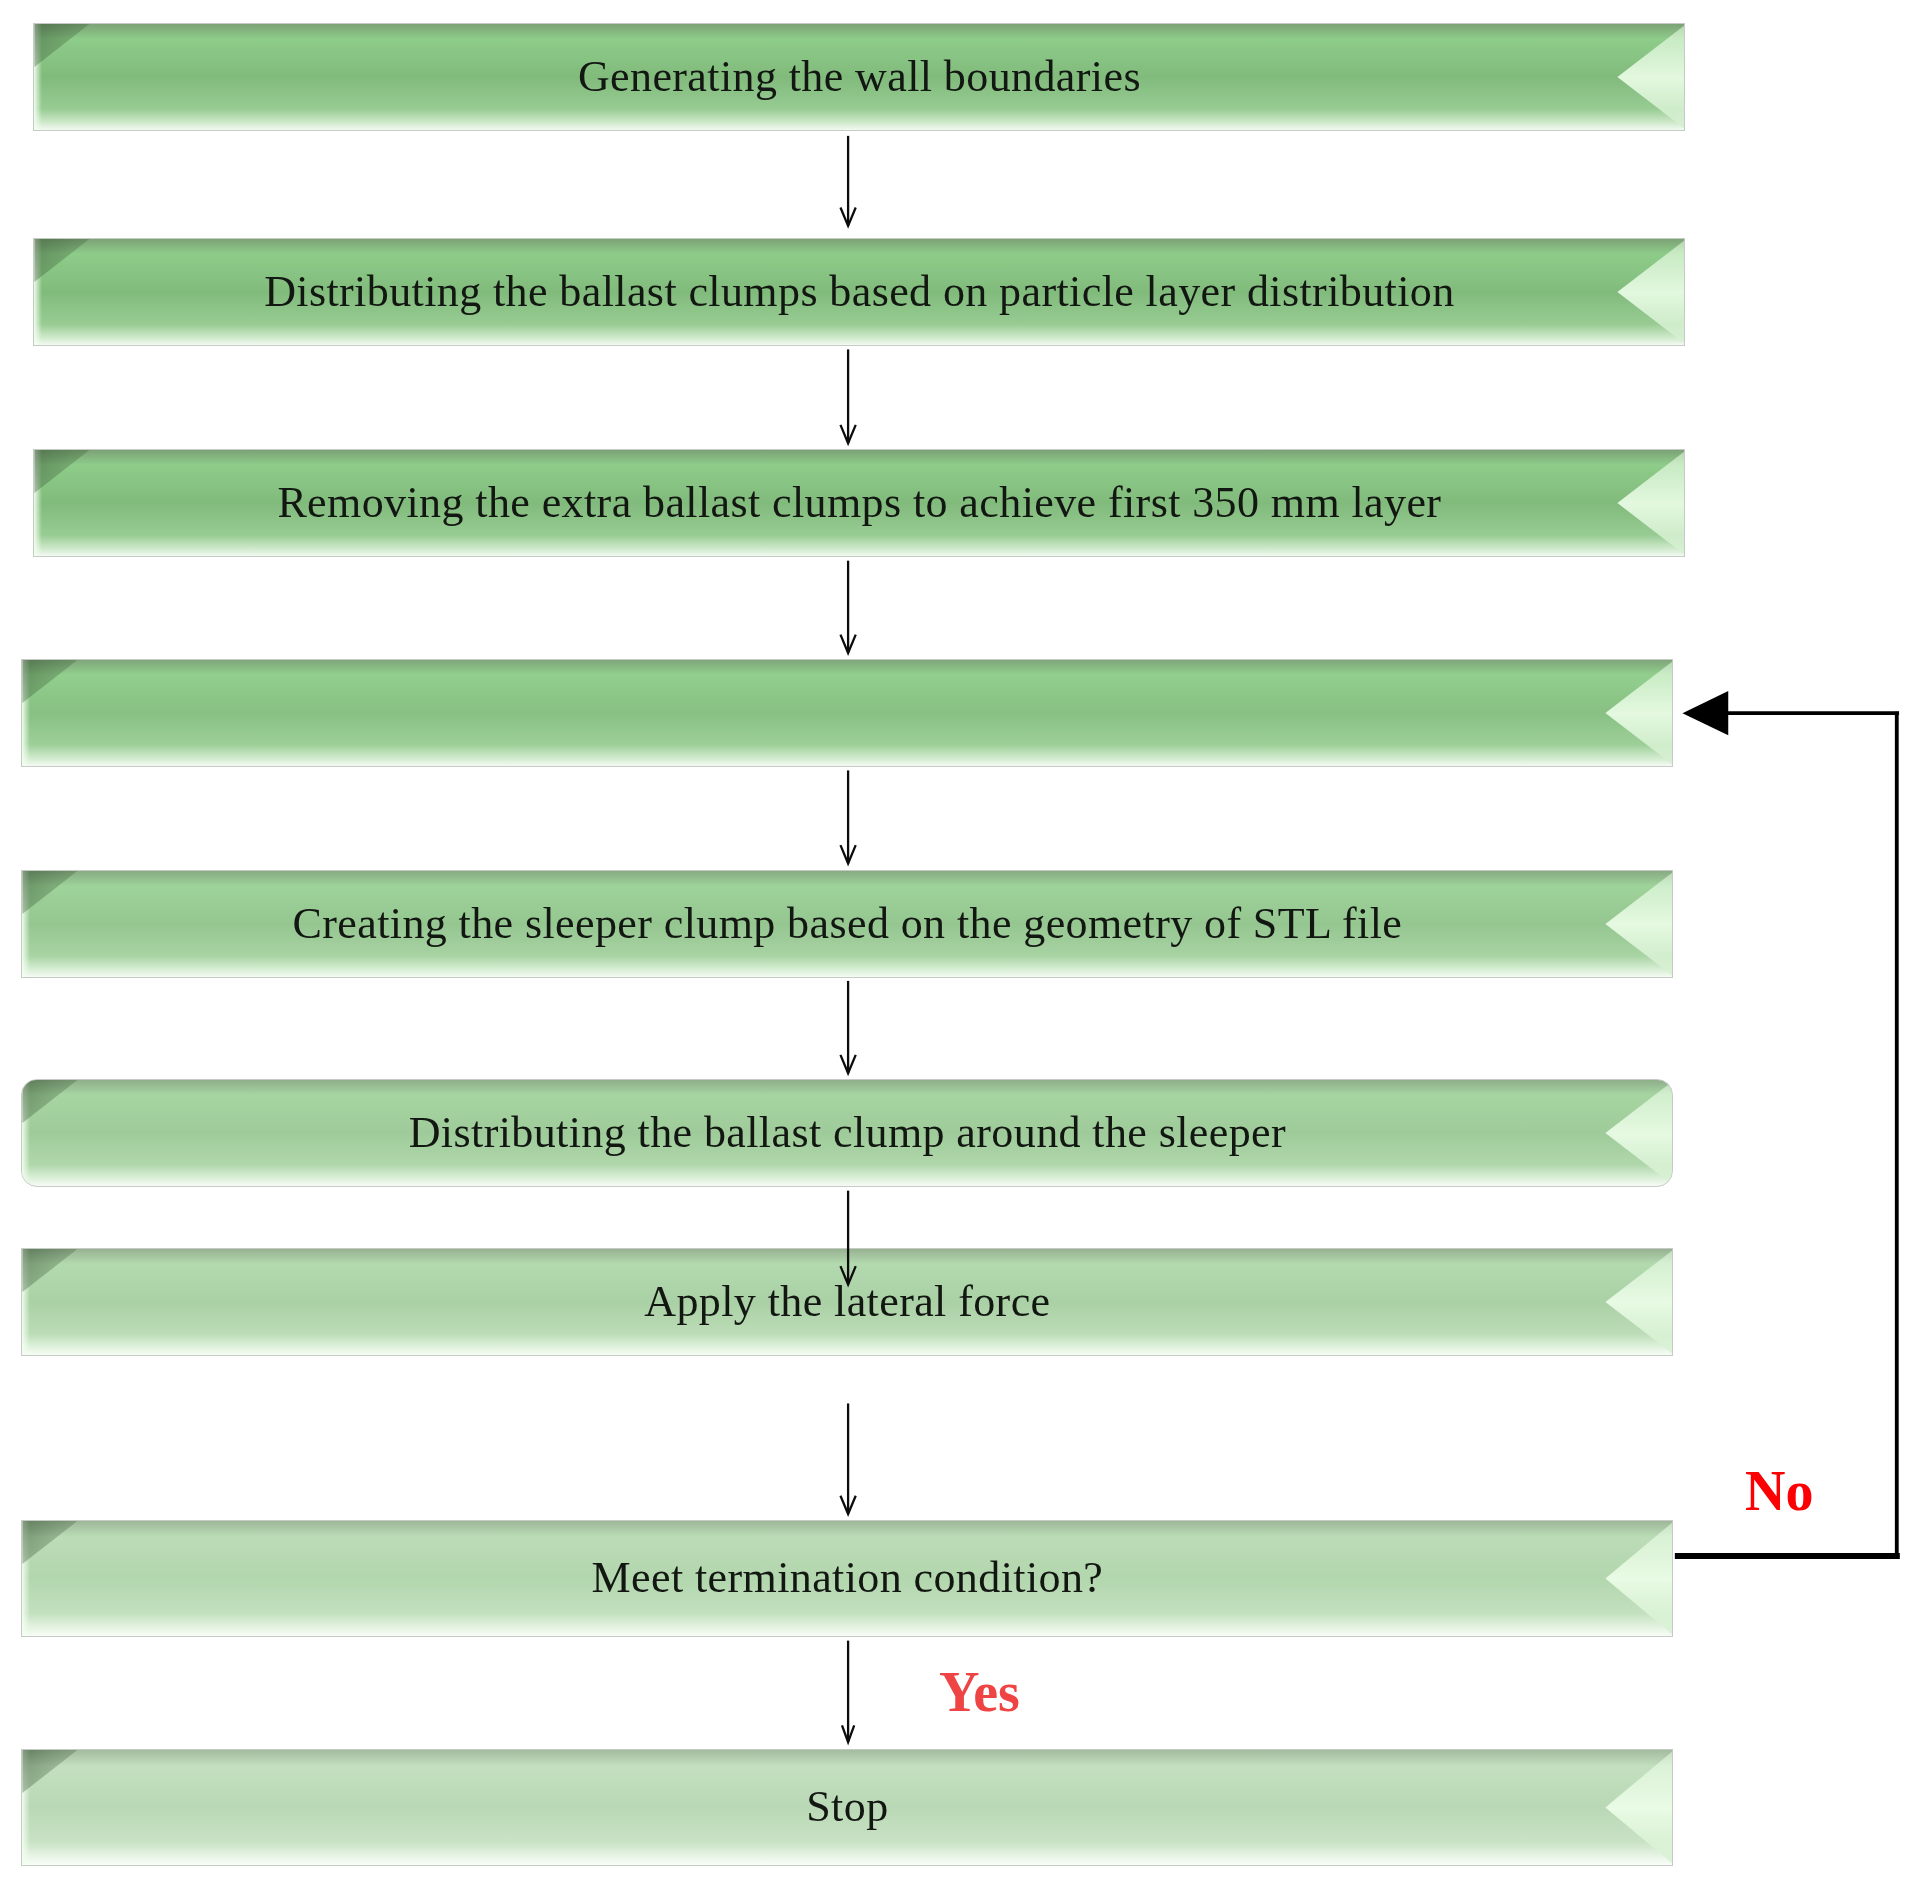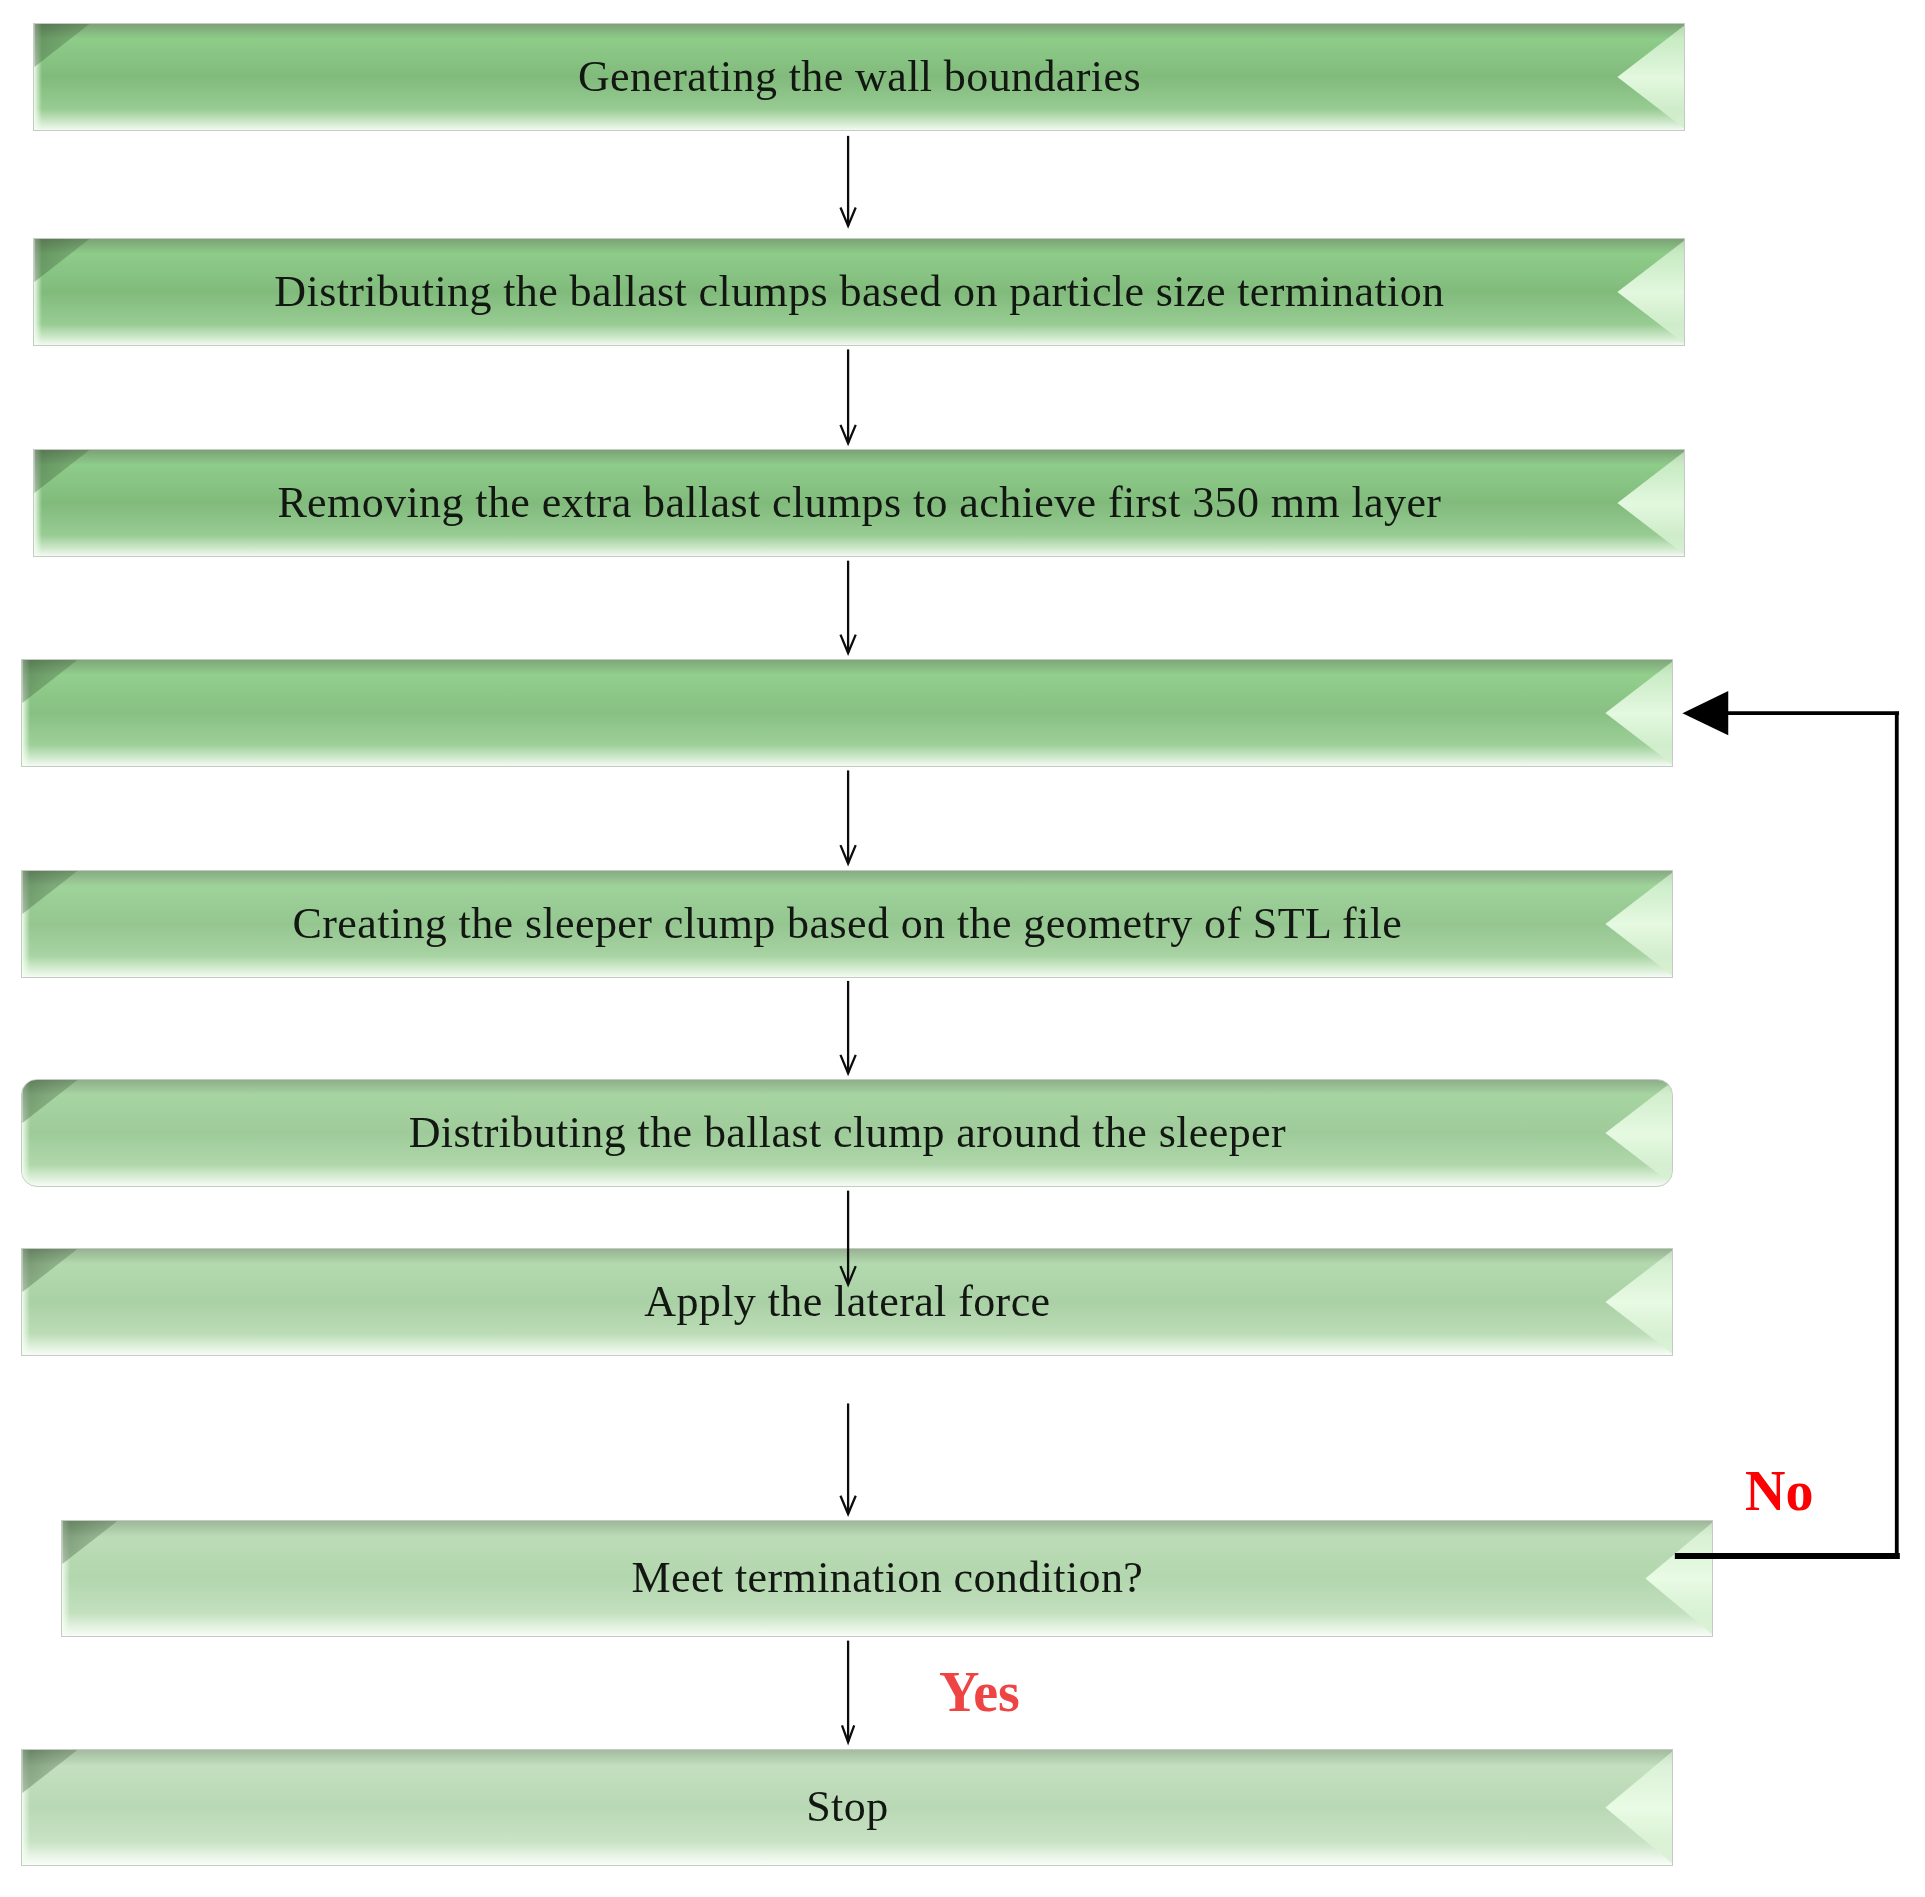--- a/index.html
+++ b/index.html
@@ -47,21 +47,21 @@
     position:absolute;z-index:2;top:1.5px;right:0;bottom:1.5px;width:67px;
     clip-path:polygon(100% 0,100% 100%,0 50%);
     background:linear-gradient(180deg, rgba(232,252,228,.55) 0%, rgba(238,255,234,.9) 50%, rgba(210,238,205,.7) 100%);
   }
   
   .b1,.b2,.b3{background:linear-gradient(180deg,#7ca276 0%,#8ecc89 14%,#81bb7c 50%,#97cb92 80%,#cfe9cb 93%,#f3faf2 100%);margin-left:12px;}
   .b4{background:linear-gradient(180deg,#7fa67a 0%,#92cf8d 14%,#88c083 50%,#9dcf98 80%,#d3ecd0 93%,#f4faf3 100%);}
   .b5{background:linear-gradient(180deg,#87aa82 0%,#9ed39a 14%,#95c690 50%,#a8d3a3 80%,#d8efd5 93%,#f5fbf4 100%);}
   .b6{background:linear-gradient(180deg,#8eae89 0%,#a7d5a2 14%,#9ecb99 50%,#b0d7ab 80%,#ddf1da 93%,#f6fbf5 100%);border-radius:16px;}
   .b7{background:linear-gradient(180deg,#97b292 0%,#b3d9ae 14%,#aad0a5 50%,#bcdcb7 80%,#e2f3df 93%,#f7fcf6 100%);}
-  .b8{background:linear-gradient(180deg,#9db798 0%,#bcdcb7 14%,#b2d6ad 50%,#c3e0bf 80%,#e6f4e3 93%,#f8fcf7 100%);margin-left:40px;}
+  .b8{background:linear-gradient(180deg,#9db798 0%,#bcdcb7 14%,#b2d6ad 50%,#c3e0bf 80%,#e6f4e3 93%,#f8fcf7 100%);}
   .b9{background:linear-gradient(180deg,#a3bb9e 0%,#c3dfbf 14%,#b9d8b5 50%,#c9e2c5 80%,#e9f6e7 93%,#f9fdf8 100%);}
   
   .connectors{position:absolute;top:0;left:0;z-index:5;pointer-events:none;}
   
   .branch-label{
     position:absolute;z-index:6;
     font-weight:bold;
     font-size:56px;
     white-space:nowrap;
   }
@@ -77,21 +77,21 @@
     <span class="fold"></span>
     <span class="edge-l"></span>
     <span class="edge-r"></span>
     <span class="label">Generating the wall boundaries</span>
   </div>
 
   <div class="fbox b2" style="top:238px;">
     <span class="fold"></span>
     <span class="edge-l"></span>
     <span class="edge-r"></span>
-    <span class="label">Distributing the ballast clumps based on particle size termination</span>
+    <span class="label">Distributing the ballast clumps based on particle layer distribution</span>
   </div>
 
   <div class="fbox b3" style="top:449px;">
     <span class="fold"></span>
     <span class="edge-l"></span>
     <span class="edge-r"></span>
     <span class="label">Removing the extra ballast clumps to achieve first 350 mm layer</span>
   </div>
 
   <div class="fbox b4" style="top:659px;">

